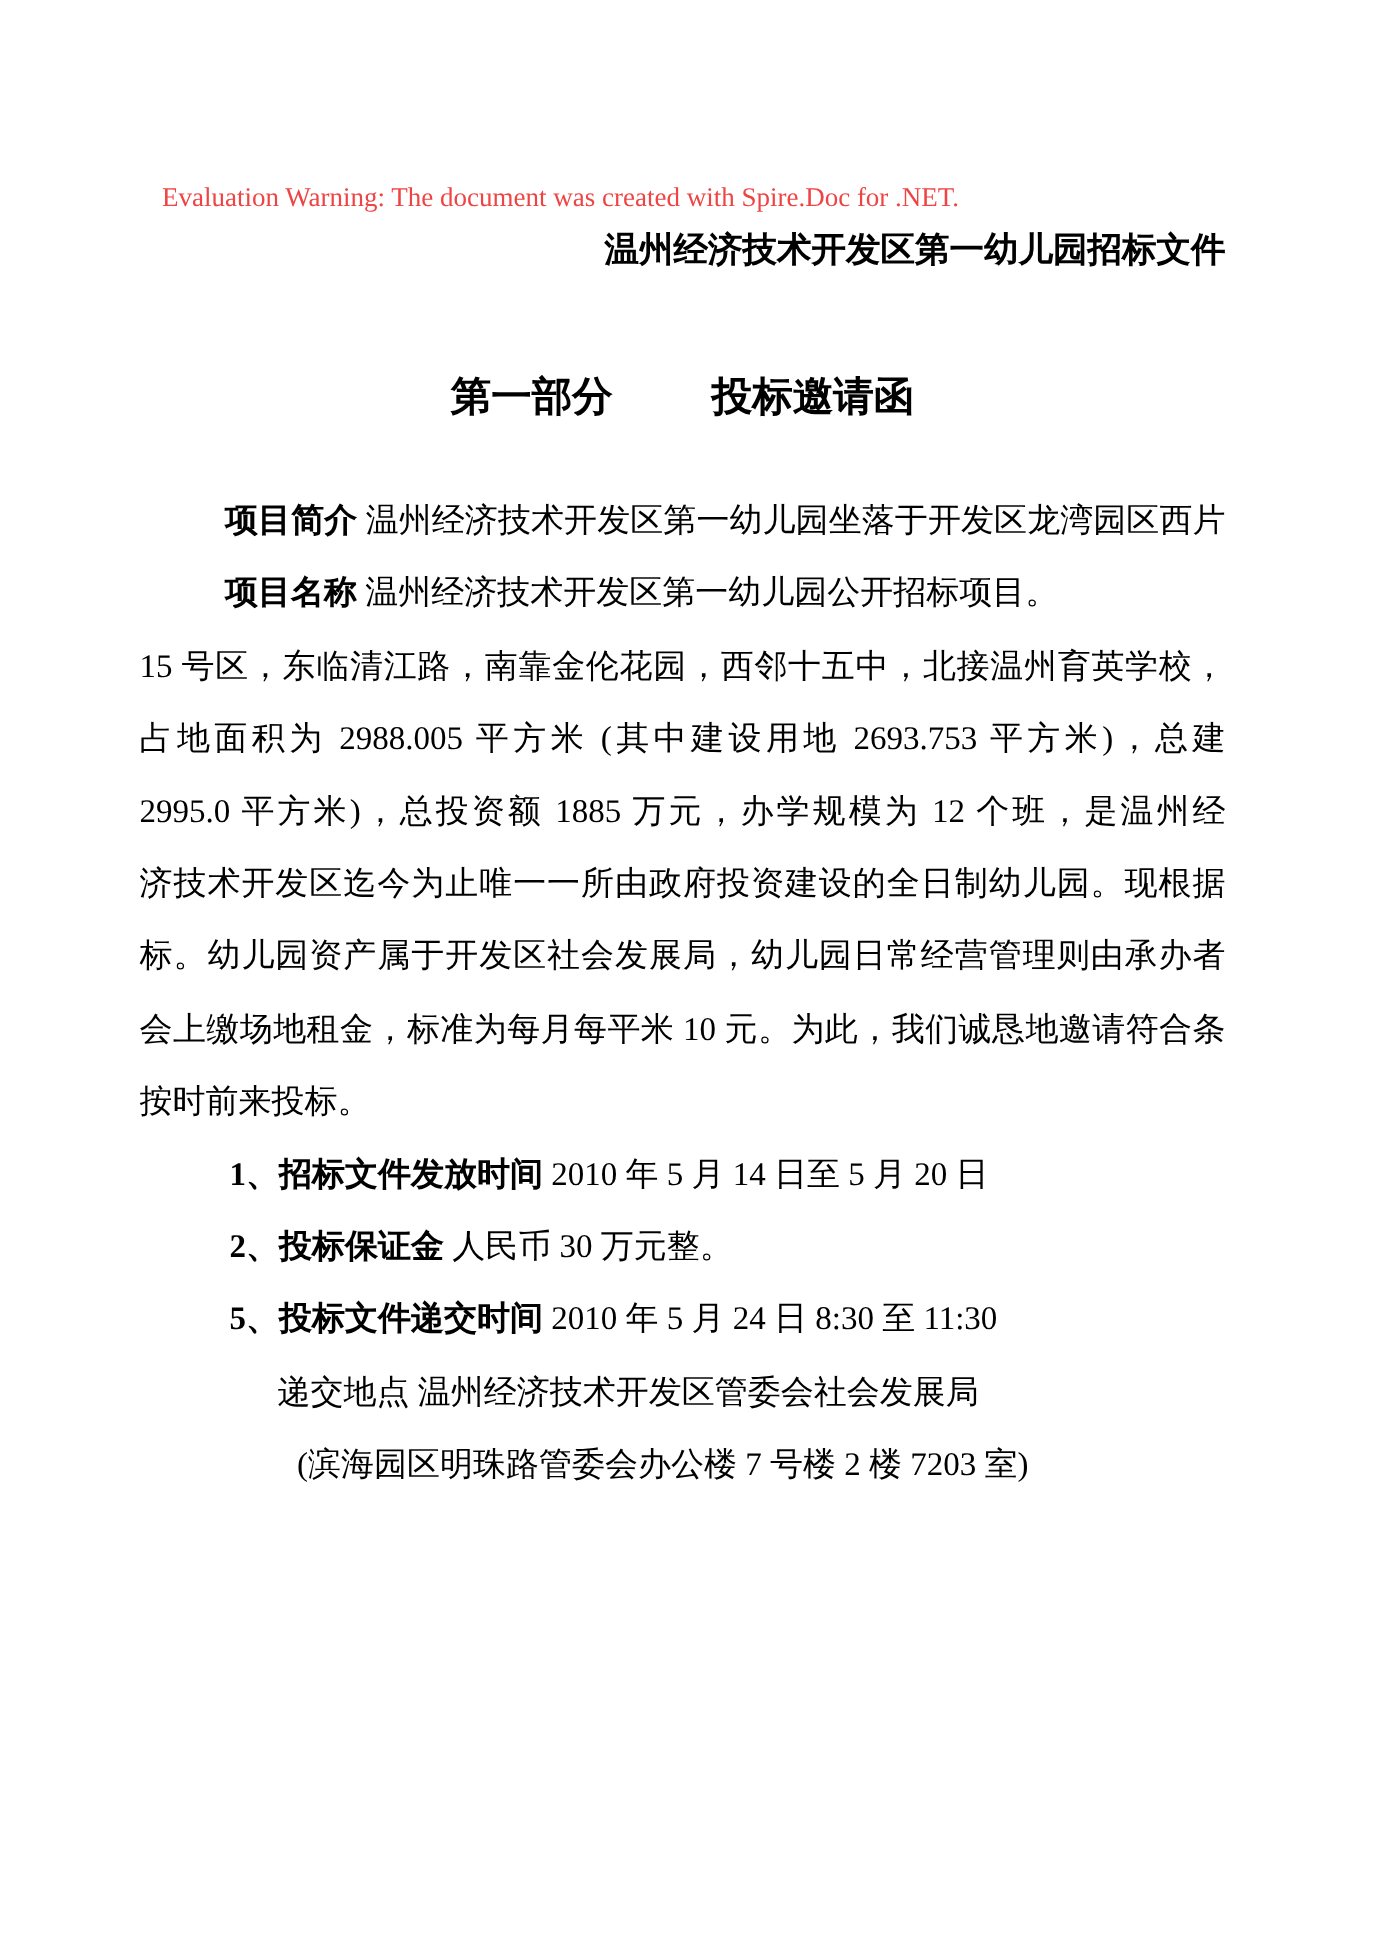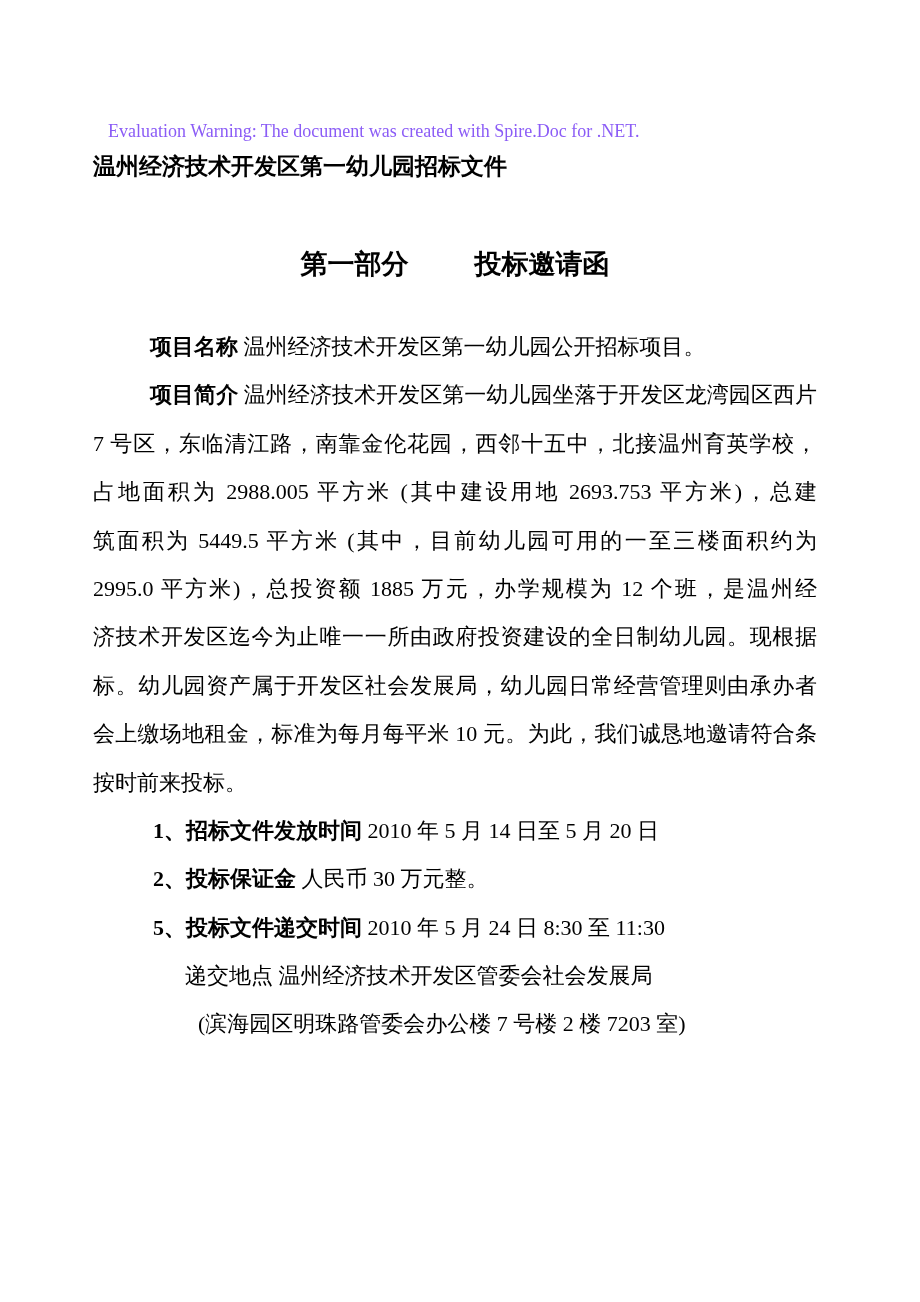--- a/index.html
+++ b/index.html
@@ -12,21 +12,21 @@
     color:#000000;
   }
   .warning {
     position:absolute; left:108px; top:120px;
     font-size:18px; line-height:22px;
     color:#ff0000;
     white-space:nowrap;
   }
   .doc-title {
     position:absolute; left:93px; top:150px; width:724px;
-    text-align:left;
+    text-align:right;
     font-size:23px; font-weight:bold; line-height:34px;
   }
   .section-heading {
     position:absolute; left:93px; top:247px; width:724px;
     text-align:center;
     font-size:27px; font-weight:bold; line-height:34px;
   }
   .section-heading .gap { display:inline-block; width:66px; }
   .doc-body {
     position:absolute; left:93px; top:323px; width:724px;
@@ -40,34 +40,33 @@
   .line.just {
     text-align:justify;
     text-align-last:justify;
   }
   .line b, .line .b { font-weight:bold; }
 </style>
 </head>
 <body>
 
 <div class="page" style="color: rgb(0, 0, 0);">
-  <div class="warning" style="color: #8b5cf6;">Evaluation Warning: The document was created with Spire.Doc for .NET.</div>
+  <div class="warning" style="color: #ef4444;">Evaluation Warning: The document was created with Spire.Doc for .NET.</div>
 
   <div class="doc-title">温州经济技术开发区第一幼儿园招标文件</div>
 
   <div class="section-heading">
     <span>第一部分</span><span class="gap"></span><span>投标邀请函</span>
   </div>
 
   <div class="doc-body">
+      <div class="line just" style="padding-left: 57px;"><span class="b">项目简介</span><span> 温州经济技术开发区第一幼儿园坐落于开发区龙湾园区西片</span></div>
       <div class="line" style="padding-left: 57px;"><span class="b">项目名称</span><span> 温州经济技术开发区第一幼儿园公开招标项目。</span></div>
-      <div class="line just" style="padding-left: 57px;"><span class="b">项目简介</span><span> 温州经济技术开发区第一幼儿园坐落于开发区龙湾园区西片</span></div>
-      <div class="line just"><span>7 号区，东临清江路，南靠金伦花园，西邻十五中，北接温州育英学校，</span></div>
+      <div class="line just"><span>15 号区，东临清江路，南靠金伦花园，西邻十五中，北接温州育英学校，</span></div>
       <div class="line just"><span>占地面积为 2988.005 平方米 (其中建设用地 2693.753 平方米)，总建</span></div>
-      <div class="line just"><span>筑面积为 5449.5 平方米 (其中，目前幼儿园可用的一至三楼面积约为</span></div>
       <div class="line just"><span>2995.0 平方米)，总投资额 1885 万元，办学规模为 12 个班，是温州经</span></div>
       <div class="line just"><span>济技术开发区迄今为止唯一一所由政府投资建设的全日制幼儿园。现根据</span></div>
       <div class="line just"><span>标。幼儿园资产属于开发区社会发展局，幼儿园日常经营管理则由承办者</span></div>
       <div class="line just"><span>会上缴场地租金，标准为每月每平米 10 元。为此，我们诚恳地邀请符合条</span></div>
       <div class="line"><span>按时前来投标。</span></div>
       <div class="line" style="padding-left: 60px;"><span class="b">1、招标文件发放时间</span><span> 2010 年 5 月 14 日至 5 月 20 日</span></div>
       <div class="line" style="padding-left: 60px;"><span class="b">2、投标保证金</span><span> 人民币 30 万元整。</span></div>
       <div class="line" style="padding-left: 60px;"><span class="b">5、投标文件递交时间</span><span> 2010 年 5 月 24 日 8:30 至 11:30</span></div>
       <div class="line" style="padding-left: 92px;"><span>递交地点 温州经济技术开发区管委会社会发展局</span></div>
       <div class="line" style="padding-left: 105px;"><span>(滨海园区明珠路管委会办公楼 7 号楼 2 楼 7203 室)</span></div>

